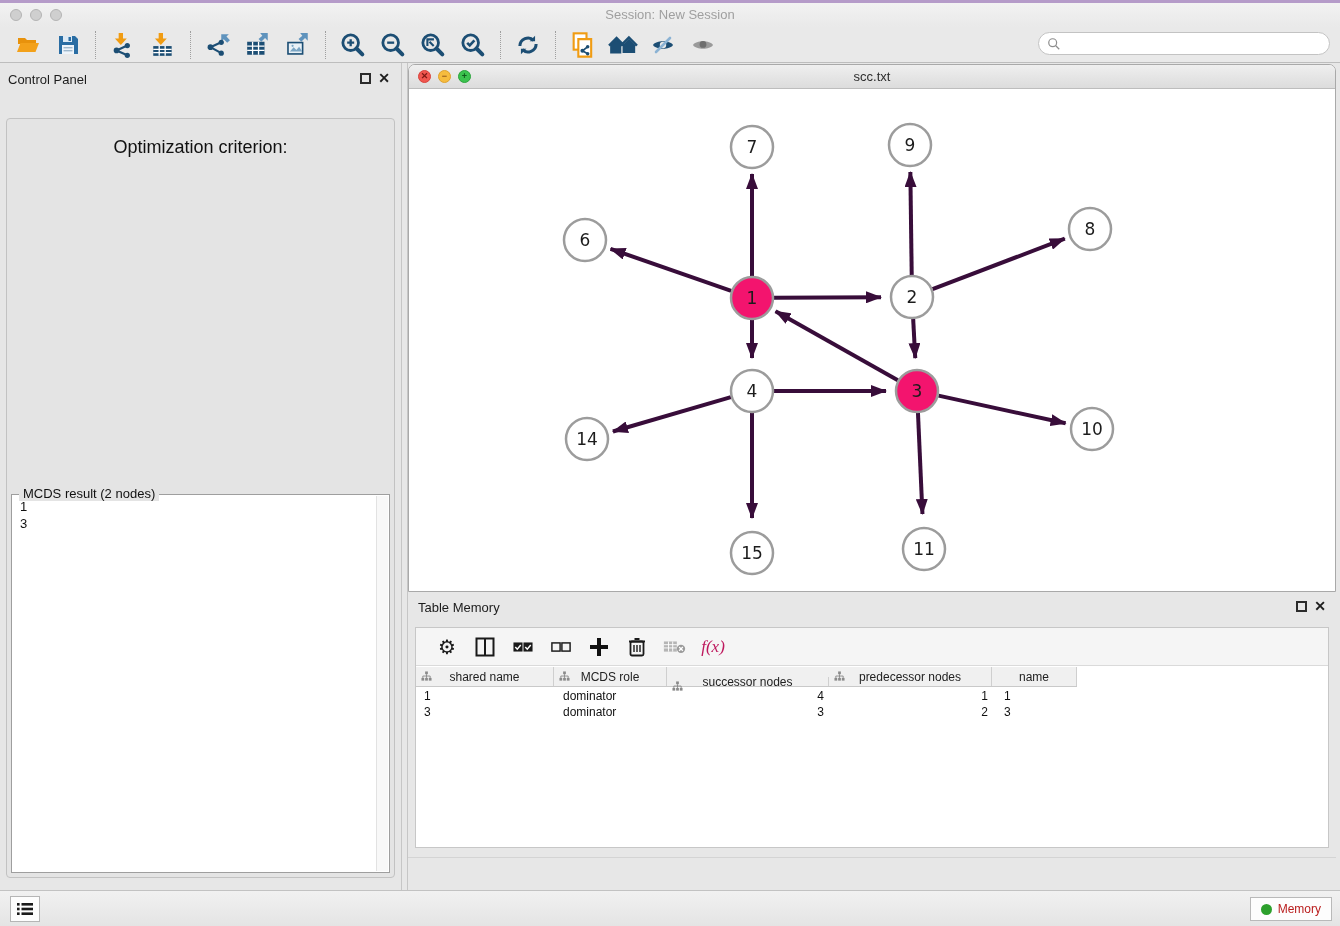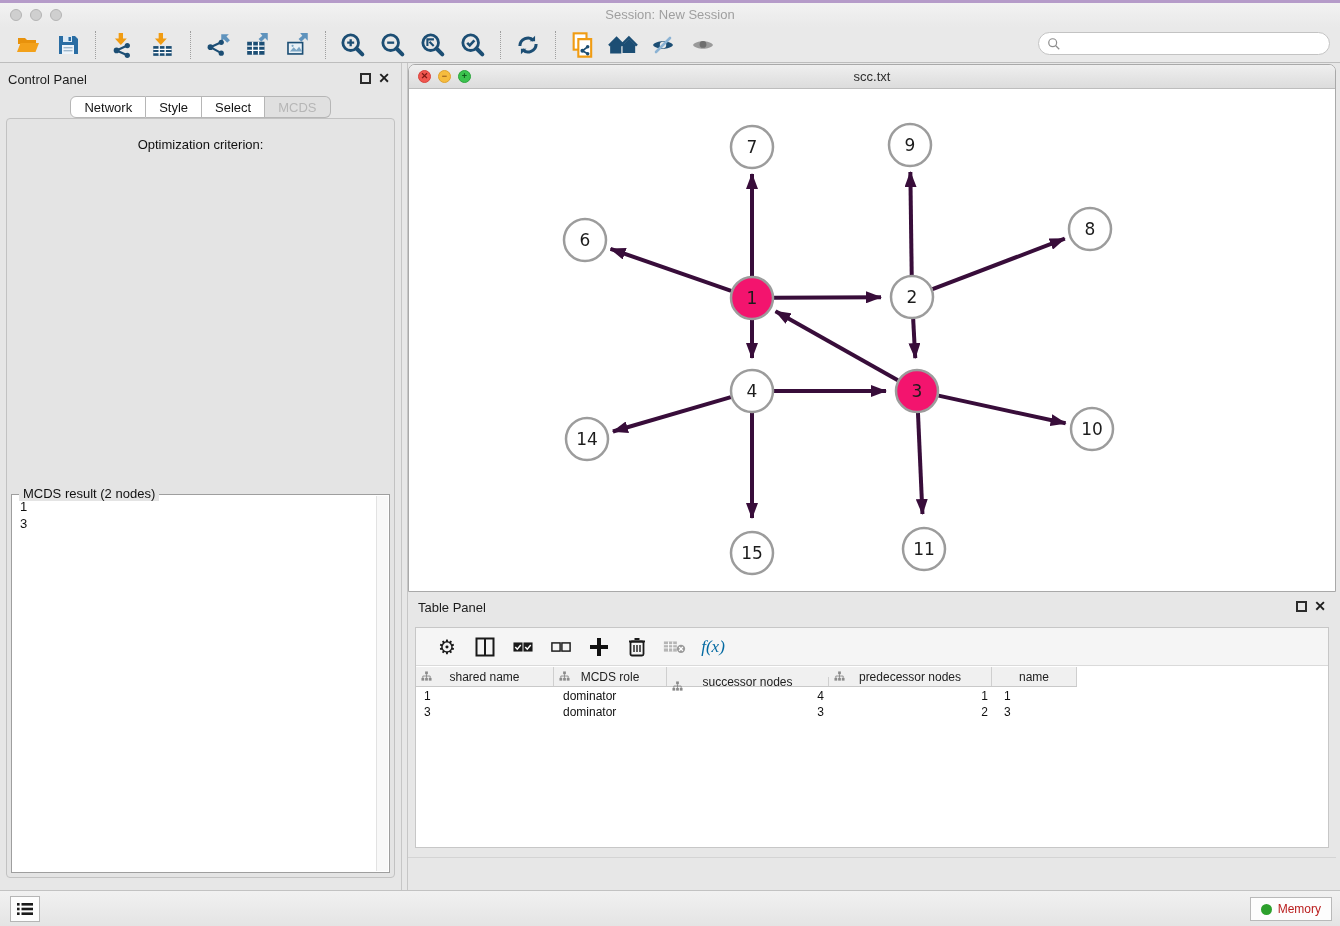--- a/index.html
+++ b/index.html
@@ -34,21 +34,21 @@
   .seg { display:flex; position:absolute; }
   .seg .tab { background:#fff; border:1px solid #b6b6b6; border-left:none; height:22px;
     padding:0 13px; font-size:13px; color:#151515; display:flex; align-items:center; cursor:default; }
   .seg .tab.first { border-left:1px solid #b6b6b6; border-radius:6px 0 0 6px; }
   .seg .tab.last { border-radius:0 6px 6px 0; }
   .seg .tab.dimsel { background:#e0e0e0; color:#b6b6b6; }
   #cp-tabs { top:33px; left:0; width:100%; justify-content:center; }
 
   .cp-pane { position:absolute; left:6px; right:6px; top:55px; bottom:2px;
     border:1px solid #c2c2c2; border-radius:4px; background:#e4e4e4; }
-  .opt-label { position:absolute; top:18px; width:100%; text-align:center; font-size:13px; color:#111; }
+  .opt-label { position:absolute; top:18px; width:100%; text-align:center; font-size:18px; color:#111; }
   .dropdown { position:absolute; left:32px; top:41px; width:312px; height:22px; background:#fff;
     border:1px solid #b1b1b1; border-radius:4px; display:flex; align-items:center; padding:0 4px 0 9px; font-size:13px; }
   .dropdown .dd-text { flex:1; color:#111; }
   .dd-arrows { display:flex; flex-direction:column; gap:2px; align-items:center; width:14px; }
   .dd-arrows i { width:0; height:0; border-left:4px solid transparent; border-right:4px solid transparent; }
   .dd-up { border-bottom:5px solid #555; } .dd-down { border-top:5px solid #555; }
   .btn-row { position:absolute; top:72px; width:100%; display:flex; justify-content:center; gap:15px; }
   .mac-btn { height:23px; background:#fff; border:1px solid #b9b9b9; border-radius:5px;
     font-size:13px; color:#111; padding:0 17px; display:flex; align-items:center; }
 
@@ -81,21 +81,21 @@
   
   .table-panel { position:absolute; left:408px; top:592px; width:928px; height:298px; background:#e7e7e7; }
   .tp-title { position:absolute; left:10px; top:8px; font-size:13px; color:#1c1c1c; }
   .tp-float { right:29px; top:9px; } .tp-close { right:10px; top:6px; }
   .table-box { position:absolute; left:7px; top:35px; width:914px; height:221px;
     border:1px solid #c7c7c7; background:#fff; }
   .tt-toolbar { position:absolute; left:0; top:0; width:100%; height:38px; background:#f5f5f5;
     border-bottom:1px solid #dadada; display:flex; align-items:center; padding-left:12px; }
   .tt-icon { width:30px; height:30px; display:flex; align-items:center; justify-content:center; margin:0 4px; color:#1a1a1a; }
   .gear-glyph { font-size:20px; color:#1a1a1a; }
-  .fx-glyph { font-family:"Liberation Serif", serif; font-style:italic; font-size:17px; color:#0369a1; }
+  .fx-glyph { font-family:"Liberation Serif", serif; font-style:italic; font-size:17px; color:#be185d; }
   .thead { position:absolute; left:0; top:39px; height:20px; display:flex;
     background:#f0f0f0; border-bottom:1px solid #c9c9c9; }
   .th { display:flex; align-items:center; border-right:1px solid #cfcfcf; font-size:12px; color:#222;
     position:relative; justify-content:center; }
   .th .th-ic { position:absolute; left:5px; top:4px; }
   .tbody { position:absolute; left:0; top:60px; right:0; }
   .tr { display:flex; height:16px; }
   .td { font-size:12px; color:#111; padding:1px 8px 0 8px; overflow:hidden; }
   .tp-tabs { top:272px; left:0; width:100%; justify-content:center; }
   .tp-divider { position:absolute; left:0; top:265px; width:100%; height:1px; background:#d4d4d4; }
@@ -259,26 +259,20 @@
   </svg>
   <input placeholder="" style="">
 </div>
 
 <div class="control-panel">
   <div class="panel-head">
     <span class="panel-title">Control Panel</span>
     <span class="float-btn cp-float"></span>
     <span class="close-btn cp-close">✕</span>
   </div>
-  <div class="seg" id="cp-tabs">
-      <div class="tab first">Network</div>
-      <div class="tab">Style</div>
-      <div class="tab">Select</div>
-      <div class="tab last dimsel">MCDS</div>
-    </div>
   <div class="cp-pane">
     <div class="opt-label">Optimization criterion:</div>
     <div class="result-legend">MCDS result (2 nodes)</div>
     <div class="result-box">
       <div class="result-text" id="result-text">1
 3</div>
       <div class="result-scroll"></div>
     </div>
   </div>
 </div>
@@ -336,21 +330,21 @@
         <text x="514" y="460" dy="0.35em" text-anchor="middle" font-size="17" fill="#1c1c1c" font-family="&quot;DejaVu Sans&quot;, sans-serif">11</text>
         <circle cx="177" cy="350" r="21" fill="#ffffff" stroke="#9c9c9c" stroke-width="2.5"></circle>
         <text x="177" y="350" dy="0.35em" text-anchor="middle" font-size="17" fill="#1c1c1c" font-family="&quot;DejaVu Sans&quot;, sans-serif">14</text>
         <circle cx="342" cy="464" r="21" fill="#ffffff" stroke="#9c9c9c" stroke-width="2.5"></circle>
         <text x="342" y="464" dy="0.35em" text-anchor="middle" font-size="17" fill="#1c1c1c" font-family="&quot;DejaVu Sans&quot;, sans-serif">15</text>
       </svg>
   </div>
 </div>
 
 <div class="table-panel">
-  <span class="tp-title">Table Panel</span>
+  <span class="tp-title">Table Memory</span>
   <span class="float-btn tp-float"></span>
   <span class="close-btn tp-close">✕</span>
 
   <div class="table-box">
     <div class="tt-toolbar">
       <div class="tt-icon">
           <span class="gear-glyph">⚙</span>
         </div>
       <div class="tt-icon">
         <svg width="20" height="20" viewBox="0 0 20 20">

